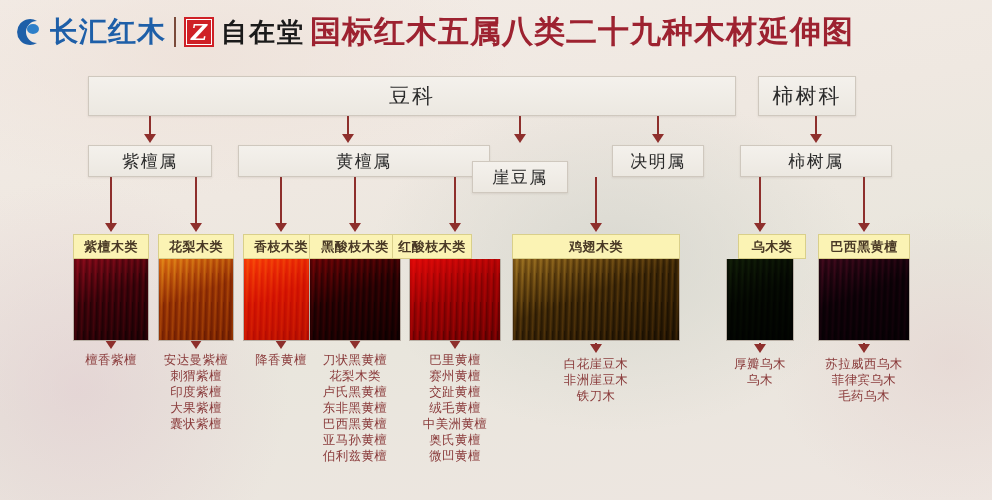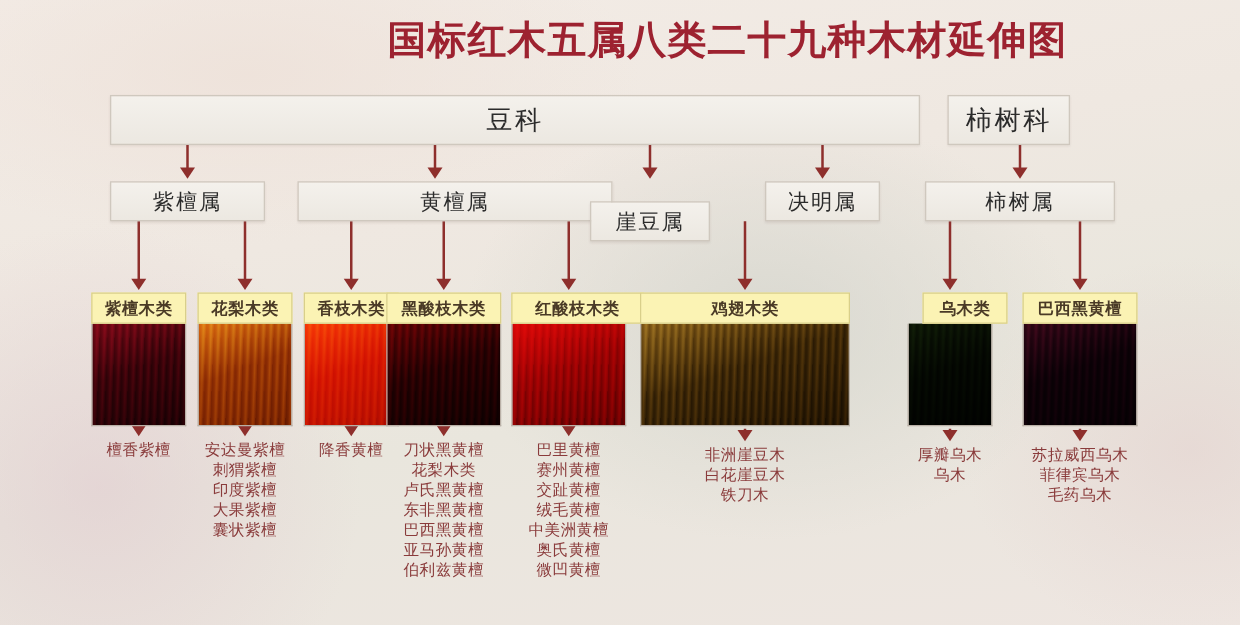--- a/index.html
+++ b/index.html
@@ -80,20 +80,32 @@
     line-height:16px;letter-spacing:.4px;white-space:nowrap;
   }
   .species div{white-space:nowrap;}
 </style>
 </head>
 <body>
 
 <div id="stage">
 
   <div id="header">
+    <div id="logo-wrap">
+      <span class="moon-icon">
+        <svg width="30" height="30" viewBox="0 0 30 30">
+          <path d="M23 4 A13 13 0 1 0 23 26 A10.5 10.5 0 1 1 23 4 Z" fill="#1e5fa8"></path>
+          <ellipse cx="19" cy="12" rx="6" ry="5" fill="#2e7fc9"></ellipse>
+        </svg>
+      </span>
+      <span class="brand-cn">长汇红木</span>
+      <span class="vbar"></span>
+      <span class="seal">Z</span>
+      <span class="brand2">自在堂</span>
+    </div>
     <div id="main-title">国标红木五属八类二十九种木材延伸图</div>
   </div>
 
   <div id="connectors">
       <div class="vline" style="left: 110px; top: 343px;"></div>
       <div class="arrow" style="left: 105px; top: 340px;"></div>
       <div class="vline" style="left: 195px; top: 343px;"></div>
       <div class="arrow" style="left: 190px; top: 340px;"></div>
       <div class="vline" style="left: 280px; top: 343px;"></div>
       <div class="arrow" style="left: 275px; top: 340px;"></div>
@@ -147,21 +159,21 @@
     </div>
   <div id="cat-layer">
       <div class="cat-label" style="left: 73px; top: 234px; width: 76px;">紫檀木类</div>
       <div class="swatch" style="left: 73px; top: 259px; width: 76px; height: 82px; background-image: repeating-linear-gradient(92deg, rgb(43, 8, 16) 0px, rgb(74, 15, 28) 2px, rgb(141, 34, 54) 4px, rgb(74, 15, 28) 6px), linear-gradient(160deg, rgb(141, 34, 54) 0%, rgb(74, 15, 28) 45%, rgb(43, 8, 16) 100%); background-blend-mode: soft-light;"></div>
       <div class="cat-label" style="left: 158px; top: 234px; width: 76px;">花梨木类</div>
       <div class="swatch" style="left: 158px; top: 259px; width: 76px; height: 82px; background-image: repeating-linear-gradient(92deg, rgb(109, 50, 8) 0px, rgb(138, 68, 18) 2px, rgb(217, 138, 52) 4px, rgb(138, 68, 18) 6px), linear-gradient(160deg, rgb(217, 138, 52) 0%, rgb(138, 68, 18) 45%, rgb(109, 50, 8) 100%); background-blend-mode: soft-light;"></div>
       <div class="cat-label" style="left: 243px; top: 234px; width: 76px;">香枝木类</div>
       <div class="swatch" style="left: 243px; top: 259px; width: 76px; height: 82px; background-image: repeating-linear-gradient(92deg, rgb(156, 31, 6) 0px, rgb(197, 42, 12) 2px, rgb(244, 98, 31) 4px, rgb(197, 42, 12) 6px), linear-gradient(160deg, rgb(244, 98, 31) 0%, rgb(197, 42, 12) 45%, rgb(156, 31, 6) 100%); background-blend-mode: soft-light;"></div>
       <div class="cat-label" style="left: 309px; top: 234px; width: 92px;">黑酸枝木类</div>
       <div class="swatch" style="left: 309px; top: 259px; width: 92px; height: 82px; background-image: repeating-linear-gradient(92deg, rgb(31, 5, 7) 0px, rgb(58, 10, 14) 2px, rgb(125, 20, 24) 4px, rgb(58, 10, 14) 6px), linear-gradient(160deg, rgb(125, 20, 24) 0%, rgb(58, 10, 14) 45%, rgb(31, 5, 7) 100%); background-blend-mode: soft-light;"></div>
-      <div class="cat-label" style="left: 409px; top: 234px; width: 106px;">红酸枝木类</div>
+      <div class="cat-label" style="left: 392px; top: 234px; width: 80px;">红酸枝木类</div>
       <div class="swatch" style="left: 409px; top: 259px; width: 92px; height: 82px; background-image: repeating-linear-gradient(92deg, rgb(92, 6, 8) 0px, rgb(143, 13, 16) 2px, rgb(216, 33, 30) 4px, rgb(143, 13, 16) 6px), linear-gradient(160deg, rgb(216, 33, 30) 0%, rgb(143, 13, 16) 45%, rgb(92, 6, 8) 100%); background-blend-mode: soft-light;"></div>
       <div class="cat-label" style="left: 512px; top: 234px; width: 168px;">鸡翅木类</div>
       <div class="swatch" style="left: 512px; top: 259px; width: 168px; height: 82px; background-image: repeating-linear-gradient(92deg, rgb(46, 34, 9) 0px, rgb(75, 58, 22) 2px, rgb(154, 124, 62) 4px, rgb(75, 58, 22) 6px), linear-gradient(160deg, rgb(154, 124, 62) 0%, rgb(75, 58, 22) 45%, rgb(46, 34, 9) 100%); background-blend-mode: soft-light;"></div>
       <div class="cat-label" style="left: 726px; top: 234px; width: 68px; margin-left: 12px;">乌木类</div>
       <div class="swatch" style="left: 726px; top: 259px; width: 68px; height: 82px; background-image: repeating-linear-gradient(92deg, rgb(7, 11, 5) 0px, rgb(17, 24, 12) 2px, rgb(43, 58, 28) 4px, rgb(17, 24, 12) 6px), linear-gradient(160deg, rgb(43, 58, 28) 0%, rgb(17, 24, 12) 45%, rgb(7, 11, 5) 100%); background-blend-mode: soft-light;"></div>
       <div class="cat-label" style="left: 818px; top: 234px; width: 92px;">巴西黑黄檀</div>
       <div class="swatch" style="left: 818px; top: 259px; width: 92px; height: 82px; background-image: repeating-linear-gradient(92deg, rgb(20, 5, 16) 0px, rgb(32, 10, 24) 2px, rgb(90, 32, 56) 4px, rgb(32, 10, 24) 6px), linear-gradient(160deg, rgb(90, 32, 56) 0%, rgb(32, 10, 24) 45%, rgb(20, 5, 16) 100%); background-blend-mode: soft-light;"></div>
     </div>
   <div id="species-layer">
       <div class="species" style="left: 73px; top: 352px; width: 76px; text-align: center;">
@@ -189,22 +201,22 @@
       <div class="species" style="left: 401px; top: 352px; width: 108px;">
         <div>巴里黄檀</div>
         <div>赛州黄檀</div>
         <div>交趾黄檀</div>
         <div>绒毛黄檀</div>
         <div>中美洲黄檀</div>
         <div>奥氏黄檀</div>
         <div>微凹黄檀</div>
       </div>
       <div class="species" style="left: 534px; top: 356px; width: 124px;">
+        <div>白花崖豆木</div>
         <div>非洲崖豆木</div>
-        <div>白花崖豆木</div>
         <div>铁刀木</div>
       </div>
       <div class="species" style="left: 718px; top: 356px; width: 84px;">
         <div>厚瓣乌木</div>
         <div>乌木</div>
       </div>
       <div class="species" style="left: 808px; top: 356px; width: 112px;">
         <div>苏拉威西乌木</div>
         <div>菲律宾乌木</div>
         <div>毛药乌木</div>

